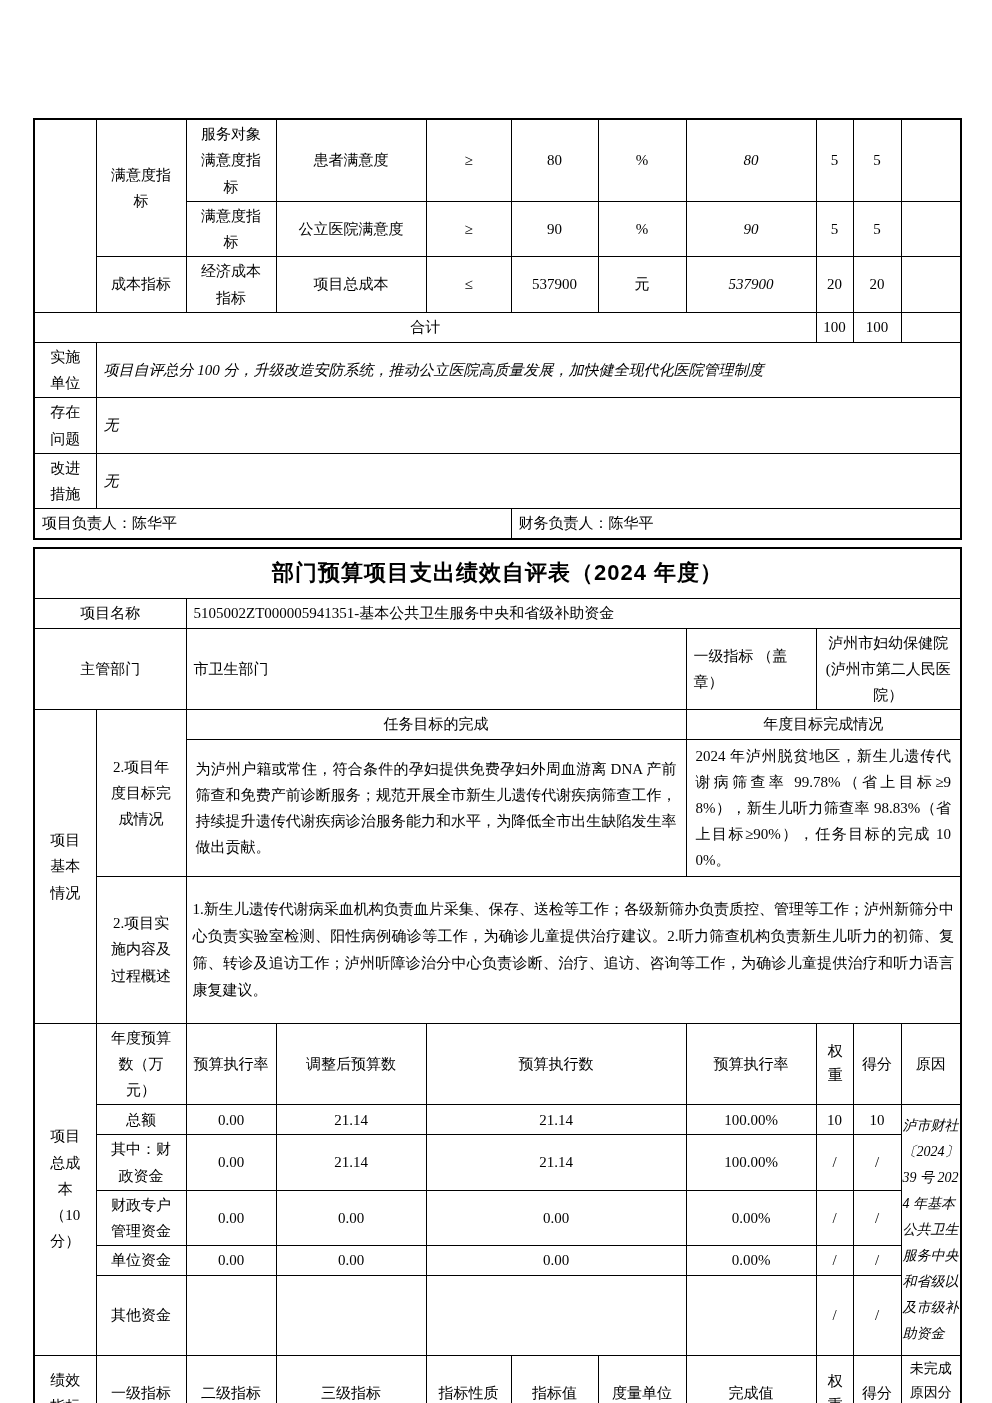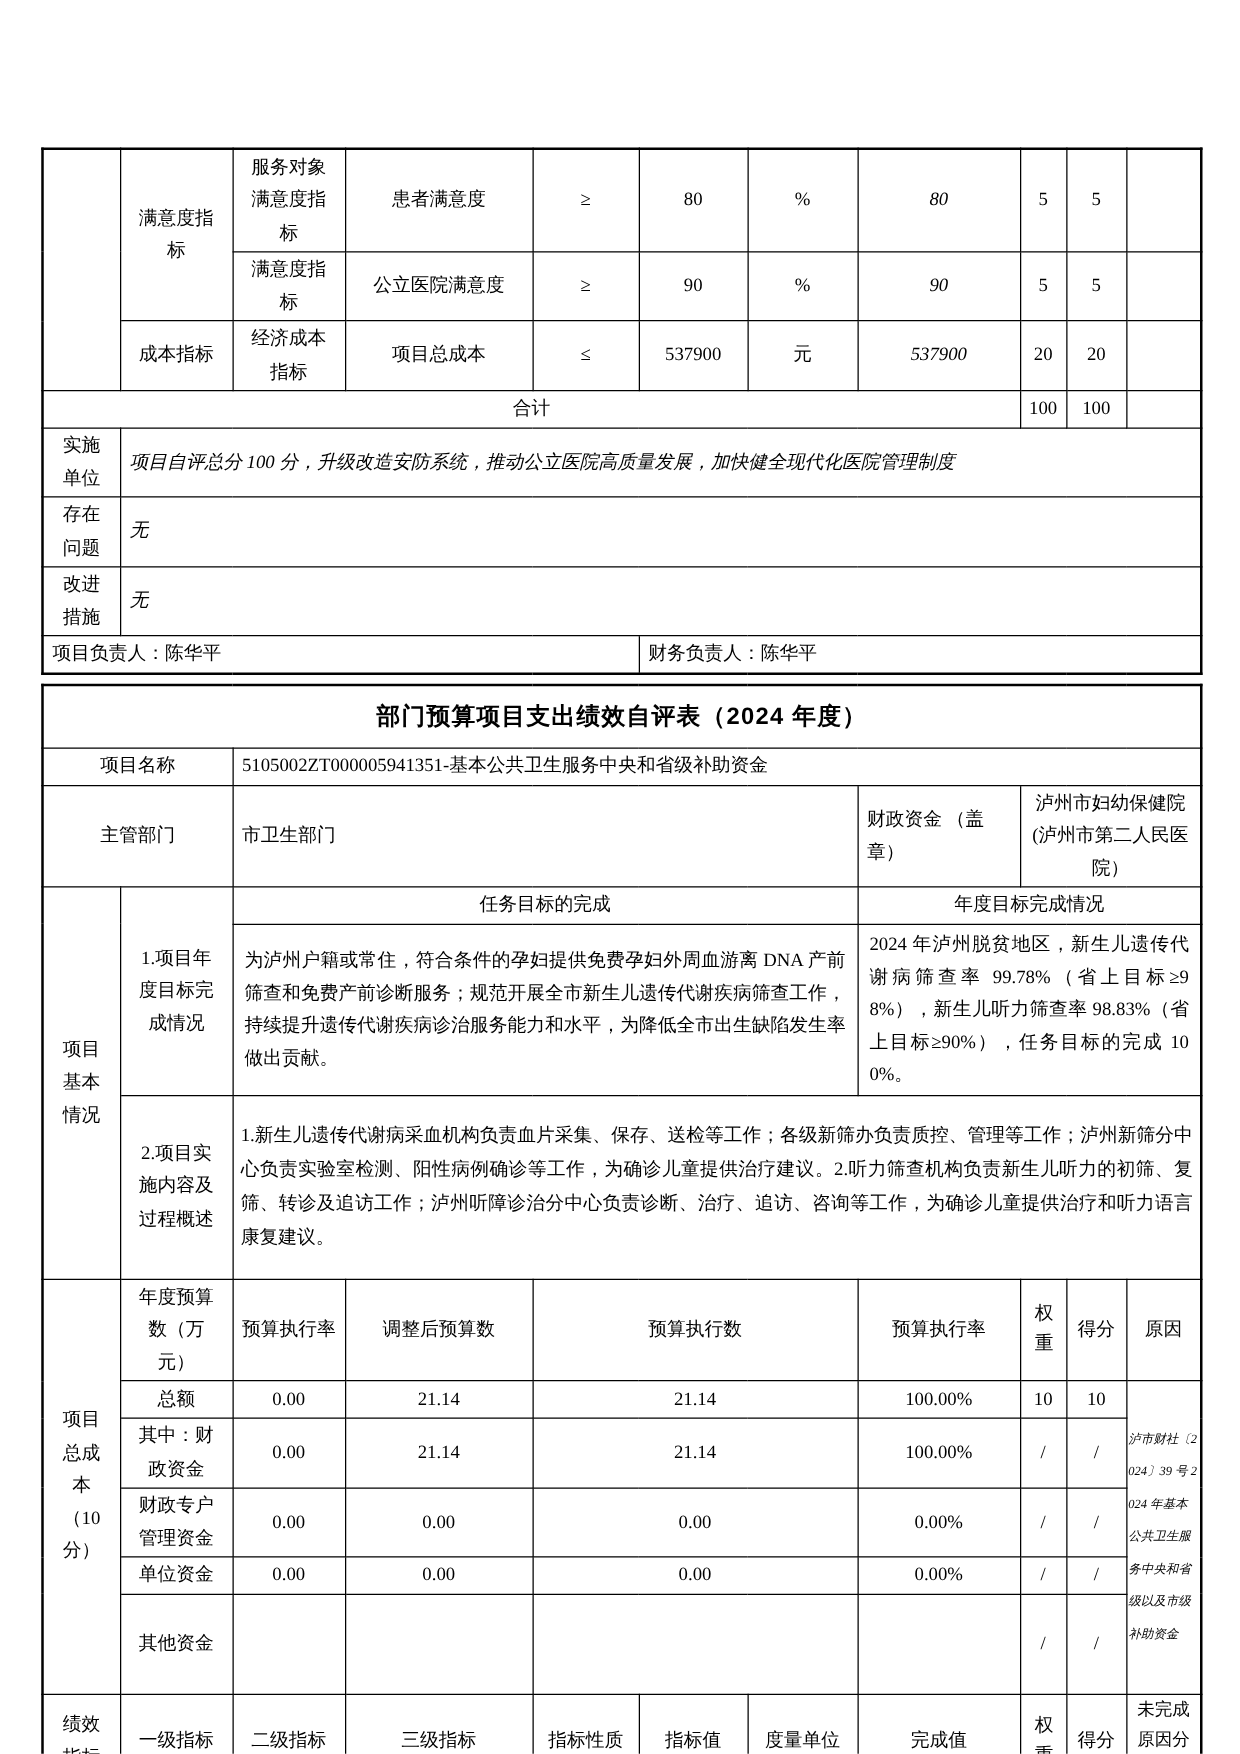--- a/index.html
+++ b/index.html
@@ -18,23 +18,23 @@
     font-size:15px; line-height:1.75; padding:1px 2px;
     word-break:break-all; overflow:hidden;
   }
   .pad  { padding:1px 12px;font-family:Liberation Serif, serif; }   
   .vlab { padding:1px 14px; }   
   .left { text-align:left; padding-left:7px; padding-right:4px;margin-top:16px; }
   .just { text-align:justify; padding:3px 9px; line-height:26px; }
   .italic { font-style:italic; }
   .title-cell {
     font-family:"Liberation Sans","DejaVu Sans",sans-serif;
-    font-weight:bold; font-size:19px; letter-spacing:1px;
-  }
-  .reason-cell { font-style:italic; font-size:10px; line-height:26px; padding:1px 1px; text-align:left; }
+    font-weight:bold; font-size:22px; letter-spacing:1px;
+  }
+  .reason-cell { font-style:italic; font-size:14px; line-height:26px; padding:1px 1px; text-align:left; }
   .small { font-size:14px; }
   .w2 { display:inline-block; width:1.1em; line-height:1.6;text-align:right; }
 </style>
 </head>
 <body>
 
 <div class="page">
 
   <table class="t1">
     <colgroup>
@@ -141,27 +141,27 @@
     </tr>
 
     <tr style="height:30px">
       <td colspan="2">项目名称</td>
       <td colspan="9" class="left">5105002ZT000005941351-基本公共卫生服务中央和省级补助资金</td>
     </tr>
 
     <tr style="height:55px">
       <td colspan="2">主管部门</td>
       <td colspan="5" class="left">市卫生部门</td>
-      <td class="left">财政资金 （盖章）</td>
+      <td class="left">一级指标 （盖章）</td>
       <td colspan="3">泸州市妇幼保健院(泸州市第二人民医院）</td>
     </tr>
 
     <tr style="height:25px">
       <td rowspan="3" class="vlab">项目基本情况</td>
-      <td rowspan="2" class="pad">1.项目年度目标完成情况</td>
+      <td rowspan="2" class="pad">2.项目年度目标完成情况</td>
       <td colspan="5">任务目标的完成</td>
       <td colspan="4">年度目标完成情况</td>
     </tr>
 
     <tr style="height:103px">
       <td colspan="5" class="just">为泸州户籍或常住，符合条件的孕妇提供免费孕妇外周血游离 DNA 产前筛查和免费产前诊断服务；规范开展全市新生儿遗传代谢疾病筛查工作，持续提升遗传代谢疾病诊治服务能力和水平，为降低全市出生缺陷发生率做出贡献。</td>
       <td colspan="4" class="just">2024 年泸州脱贫地区，新生儿遗传代谢病筛查率 99.78%（省上目标≥98%），新生儿听力筛查率 98.83%（省上目标≥90%），任务目标的完成 100%。</td>
     </tr>
 
     <tr style="height:81px">

